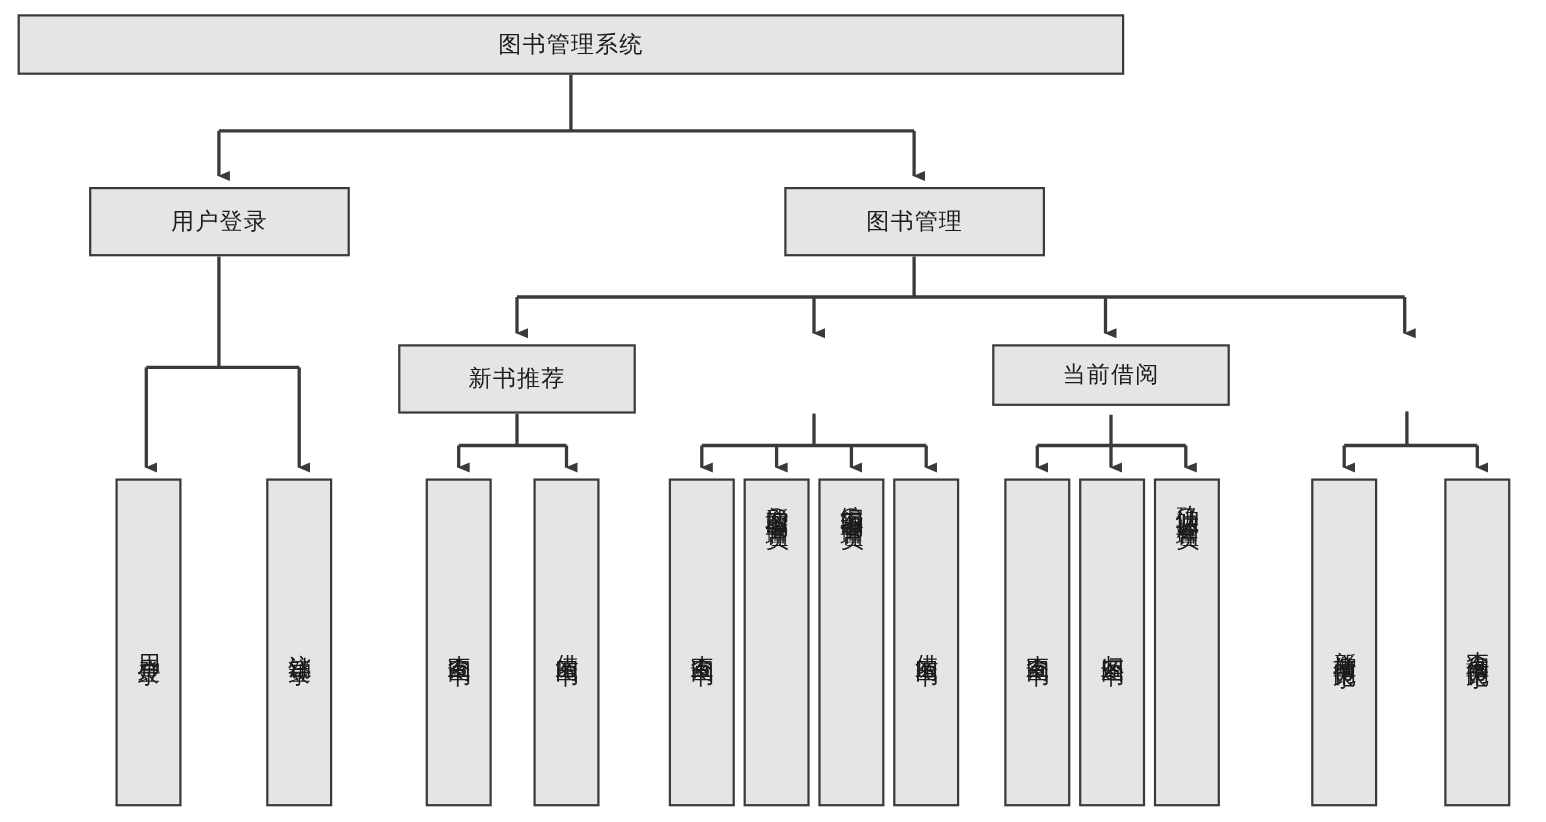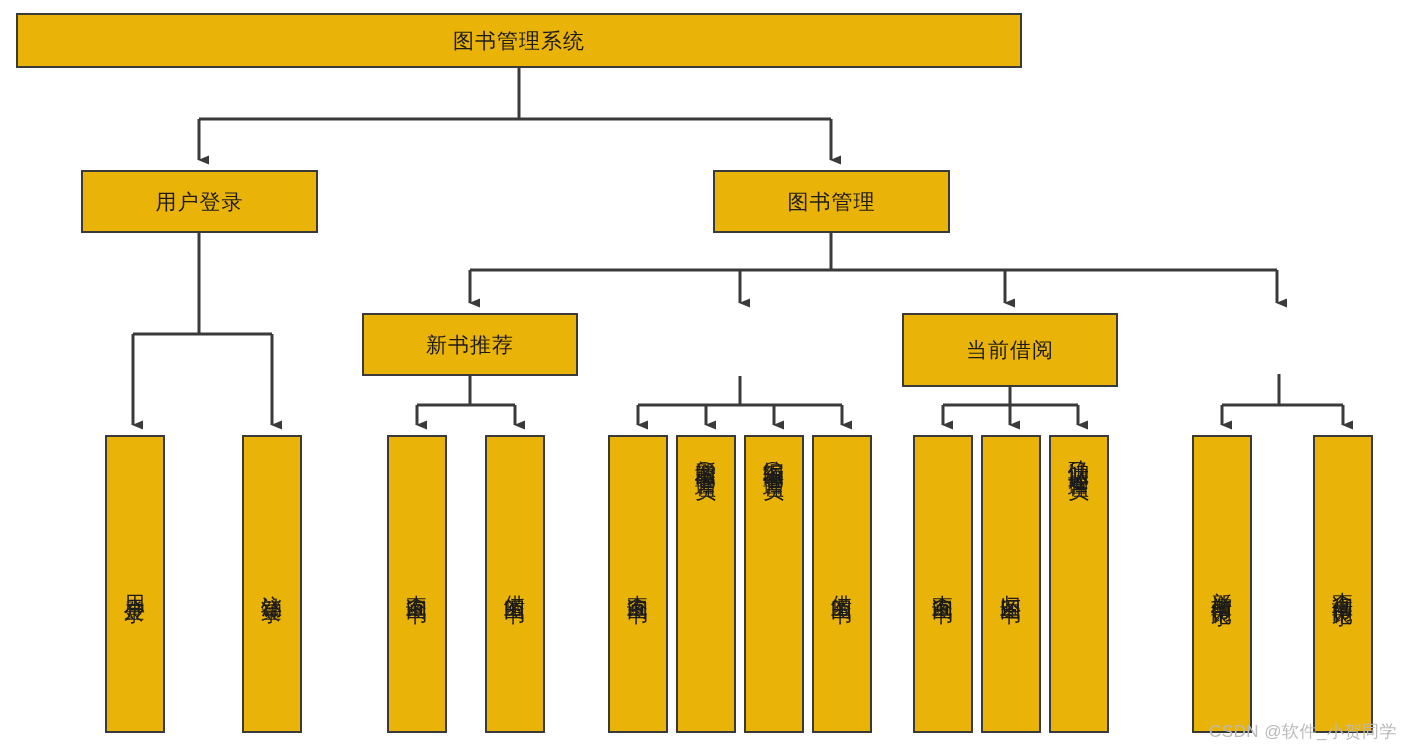--- a/index.html
+++ b/index.html
@@ -21,21 +21,21 @@
     position: absolute;
     left: 0;
     top: 0;
     width: 1405px;
     height: 747px;
     pointer-events: none;
   }
   .node {
     position: absolute;
     box-sizing: border-box;
-    background: #eab308;
+    background: #e5e5e5;
     border: 2px solid #3a3a3a;
     display: flex;
     align-items: center;
     justify-content: center;
     color: #1b1b1b;
   }
   .node.h-node {
     font-size: 21px;
     line-height: 1.1;
     letter-spacing: 1px;
@@ -131,21 +131,21 @@
   <div class="node h-node" style="left:81px; top:170px; width:237px; height:63px;">
     <span>用户登录</span>
   </div>
   <div class="node h-node" style="left:713px; top:170px; width:237px; height:63px;">
     <span>图书管理</span>
   </div>
 
   <div class="node h-node" style="left:362px; top:313px; width:216px; height:63px;">
     <span>新书推荐</span>
   </div>
-  <div class="node h-node" style="left:902px; top:313px; width:216px; height:74px;">
+  <div class="node h-node" style="left:902px; top:313px; width:216px; height:56px;">
     <span>当前借阅</span>
   </div>
 
   <div class="node v-node centered" style="left:105px; top:435px; width:60px; height:298px;">
     <span class="v-label">用户登录</span>
   </div>
   <div class="node v-node centered" style="left:242px; top:435px; width:60px; height:298px;">
     <span class="v-label">注销登录</span>
   </div>
 
@@ -179,15 +179,14 @@
     <span class="v-label">确认归还（管理员）</span>
   </div>
 
   <div class="node v-node centered" style="left:1192px; top:435px; width:60px; height:298px;">
     <span class="v-label">新增借阅记录</span>
   </div>
   <div class="node v-node centered" style="left:1313px; top:435px; width:60px; height:298px;">
     <span class="v-label">查询借阅记录</span>
   </div>
 
-  <div class="watermark">CSDN @软件_小贺同学</div>
 
 </div>
 
 </body></html>

